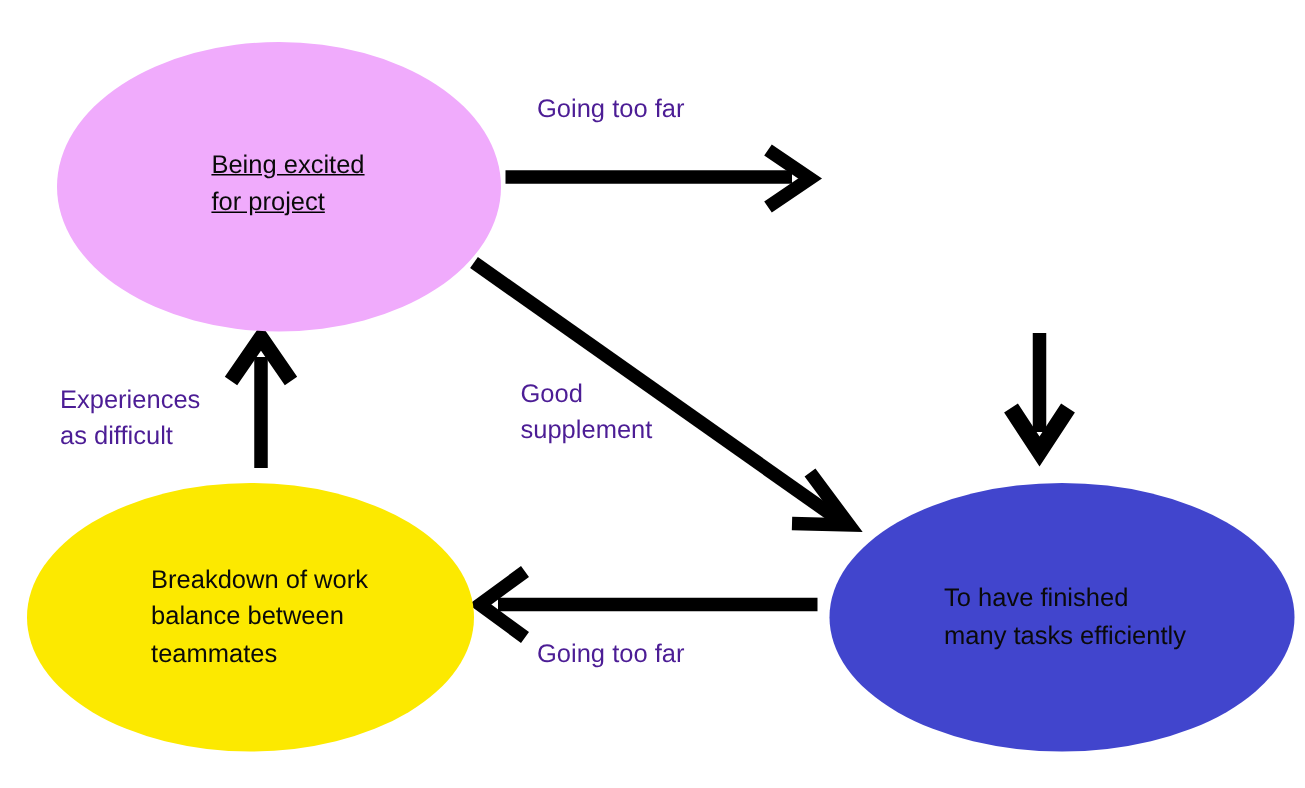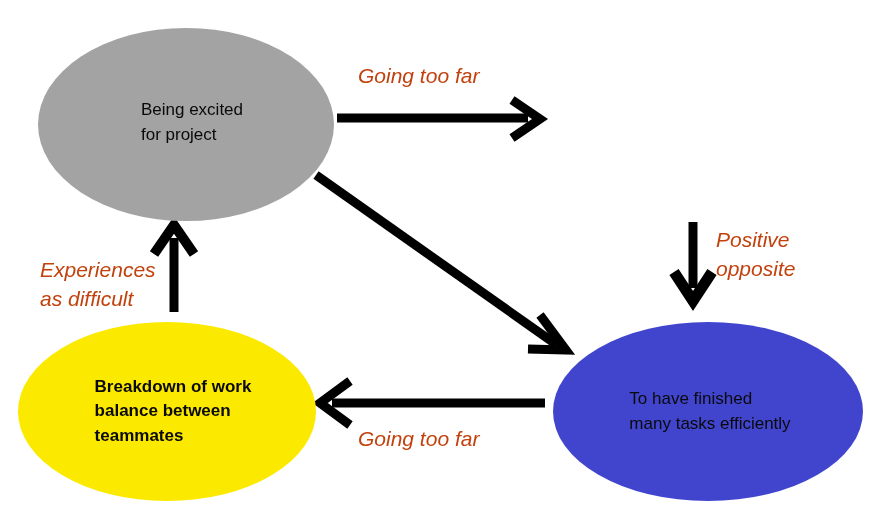--- a/index.html
+++ b/index.html
@@ -31,28 +31,27 @@
     white-space: pre-line;
     font-family: "Liberation Sans", sans-serif;
   }
   #node-red   { left: 38px;  top: 28px;  width: 296px; height: 193px; background: #EC2027; }
   #node-green { left: 548px; top: 32px;  width: 291px; height: 187px; background: #29A84A; }
   #node-yellow{ left: 18px;  top: 322px; width: 298px; height: 179px; background: #FCE900; }
   #node-blue  { left: 553px; top: 322px; width: 310px; height: 179px; background: #4145CD; }
 
   #node-red .node-label   { transform: translate(6px, -2px); }
   #node-green .node-label { transform: translate(2px, -2px); }
-  #node-yellow .node-label{ transform: translate(6px, 0px); font-weight: bold; }
+  #node-yellow .node-label{ transform: translate(6px, 0px); }
   #node-blue .node-label  { transform: translate(2px, 0px); }
 
   .edge-label {
     position: absolute;
-    color: #c2410c;
-    font-size: 21px;
-    font-style: italic;
+    color: #4c1d95;
+    font-size: 17px;
     line-height: 1.4;
     white-space: pre-line;
     font-family: "Liberation Sans", sans-serif;
   }
   #lbl-going-too-far-top   { left: 358px; top: 61px;  }
   #lbl-positive-opposite   { left: 716px; top: 225px; }
   #lbl-experiences         { left: 40px;  top: 255px; }
   #lbl-good-supplement     { left: 347px; top: 251px; }
   #lbl-going-too-far-bottom{ left: 358px; top: 424px; }
 
@@ -89,41 +88,41 @@
       <line x1="174" y1="312" x2="174" y2="238" stroke="#000000" stroke-width="9" stroke-linecap="butt"></line>
       <polyline points="154,254 174,225 194,254" fill="none" stroke="#000000" stroke-width="10" stroke-linecap="butt" stroke-linejoin="miter"></polyline>
     </g>
 
     <g>
       <line x1="316" y1="175" x2="557" y2="345" stroke="#000000" stroke-width="9" stroke-linecap="butt"></line>
       <polyline points="540,315 566,350 528,349" fill="none" stroke="#000000" stroke-width="9" stroke-linecap="butt" stroke-linejoin="miter"></polyline>
     </g>
   </svg>
 
-  <div class="node" id="node-red" style="background: #a3a3a3;">
+  <div class="node" id="node-red" style="background: #f0abfc; text-decoration: underline;">
     <span class="node-label">Being excited
 for project</span>
   </div>
 
 
   <div class="node" id="node-blue" style="background: rgb(65, 69, 205);">
     <span class="node-label">To have finished
 many tasks efficiently</span>
   </div>
 
   <div class="node" id="node-yellow" style="background: rgb(252, 233, 0);">
     <span class="node-label">Breakdown of work
 balance between
 teammates</span>
   </div>
 
   <div class="edge-label" id="lbl-going-too-far-top">Going too far</div>
 
-  <div class="edge-label" id="lbl-positive-opposite">Positive
-opposite</div>
 
   <div class="edge-label" id="lbl-going-too-far-bottom">Going too far</div>
 
   <div class="edge-label" id="lbl-experiences">Experiences
 as difficult</div>
 
+  <div class="edge-label" id="lbl-good-supplement">Good
+supplement</div>
 
 </div>
 
 </body></html>

